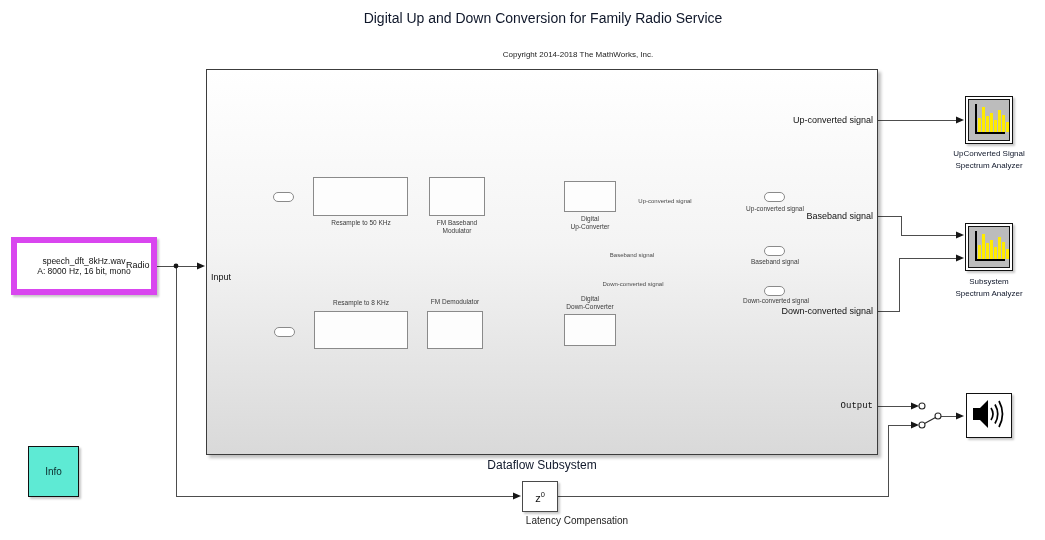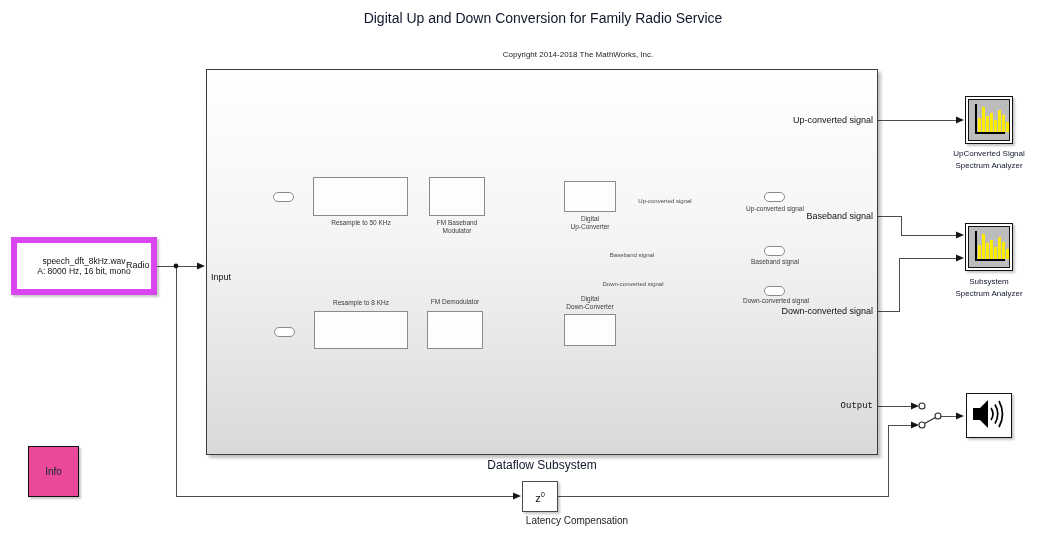--- a/index.html
+++ b/index.html
@@ -100,21 +100,21 @@
       <circle cx="938" cy="416" r="3" fill="#fff" stroke="#2a2a2a" stroke-width="1.1"></circle>
     </g>
   </svg>
 
   <div class="blk src shadow">
     <span>speech_dft_8kHz.wav</span>
     <span>A: 8000 Hz, 16 bit, mono</span>
   </div>
   <div class="port-lbl" style="left:126px;top:260px;">Radio</div>
 
-  <div class="blk info shadow" style="background: #ec4899;">
+  <div class="blk info shadow" style="background: #5eead4;">
     <span>Info</span>
   </div>
 
   <div class="blk subsystem">
     <div class="port-lbl" style="left:4px;top:191px;margin-top:11px;">Input</div>
     <div class="port-lbl" style="right:4px;top:45px;">Up-converted signal</div>
     <div class="port-lbl" style="right:4px;top:141px;">Baseband signal</div>
     <div class="port-lbl" style="right:4px;top:236px;">Down-converted signal</div>
     <div class="port-lbl" style="right:4px;top:331px;font-family:Liberation Mono, monospace;">Output</div>
 

